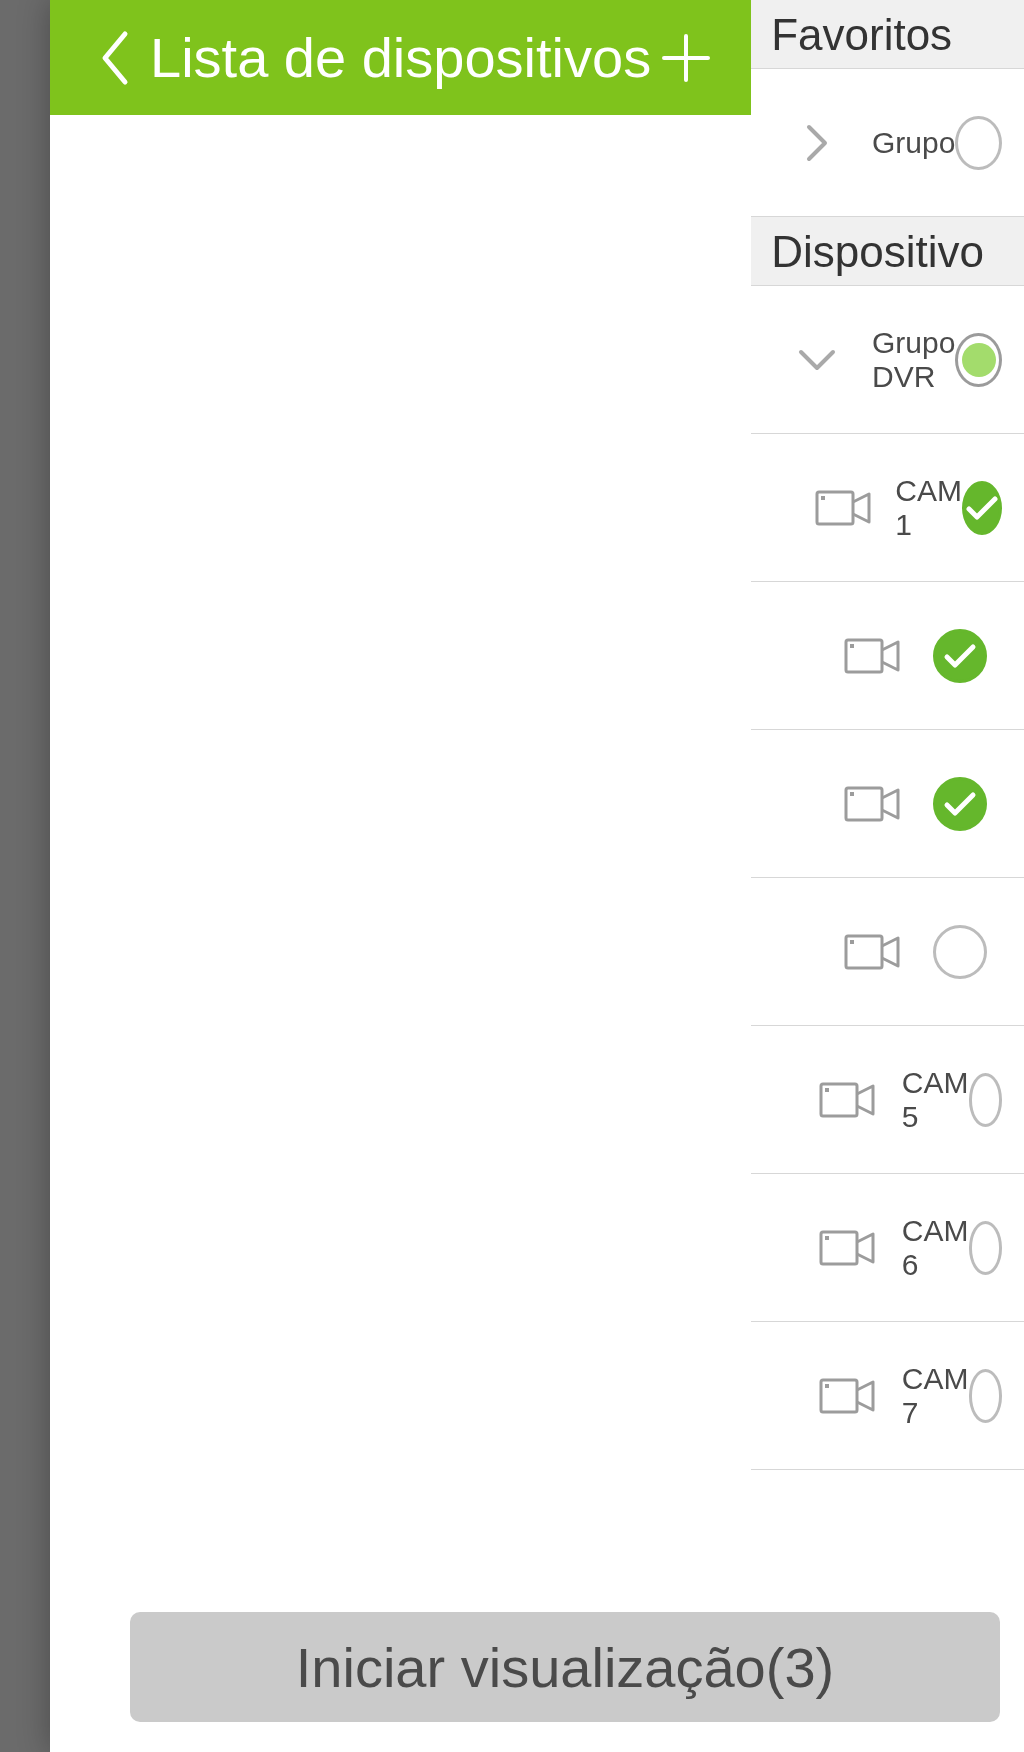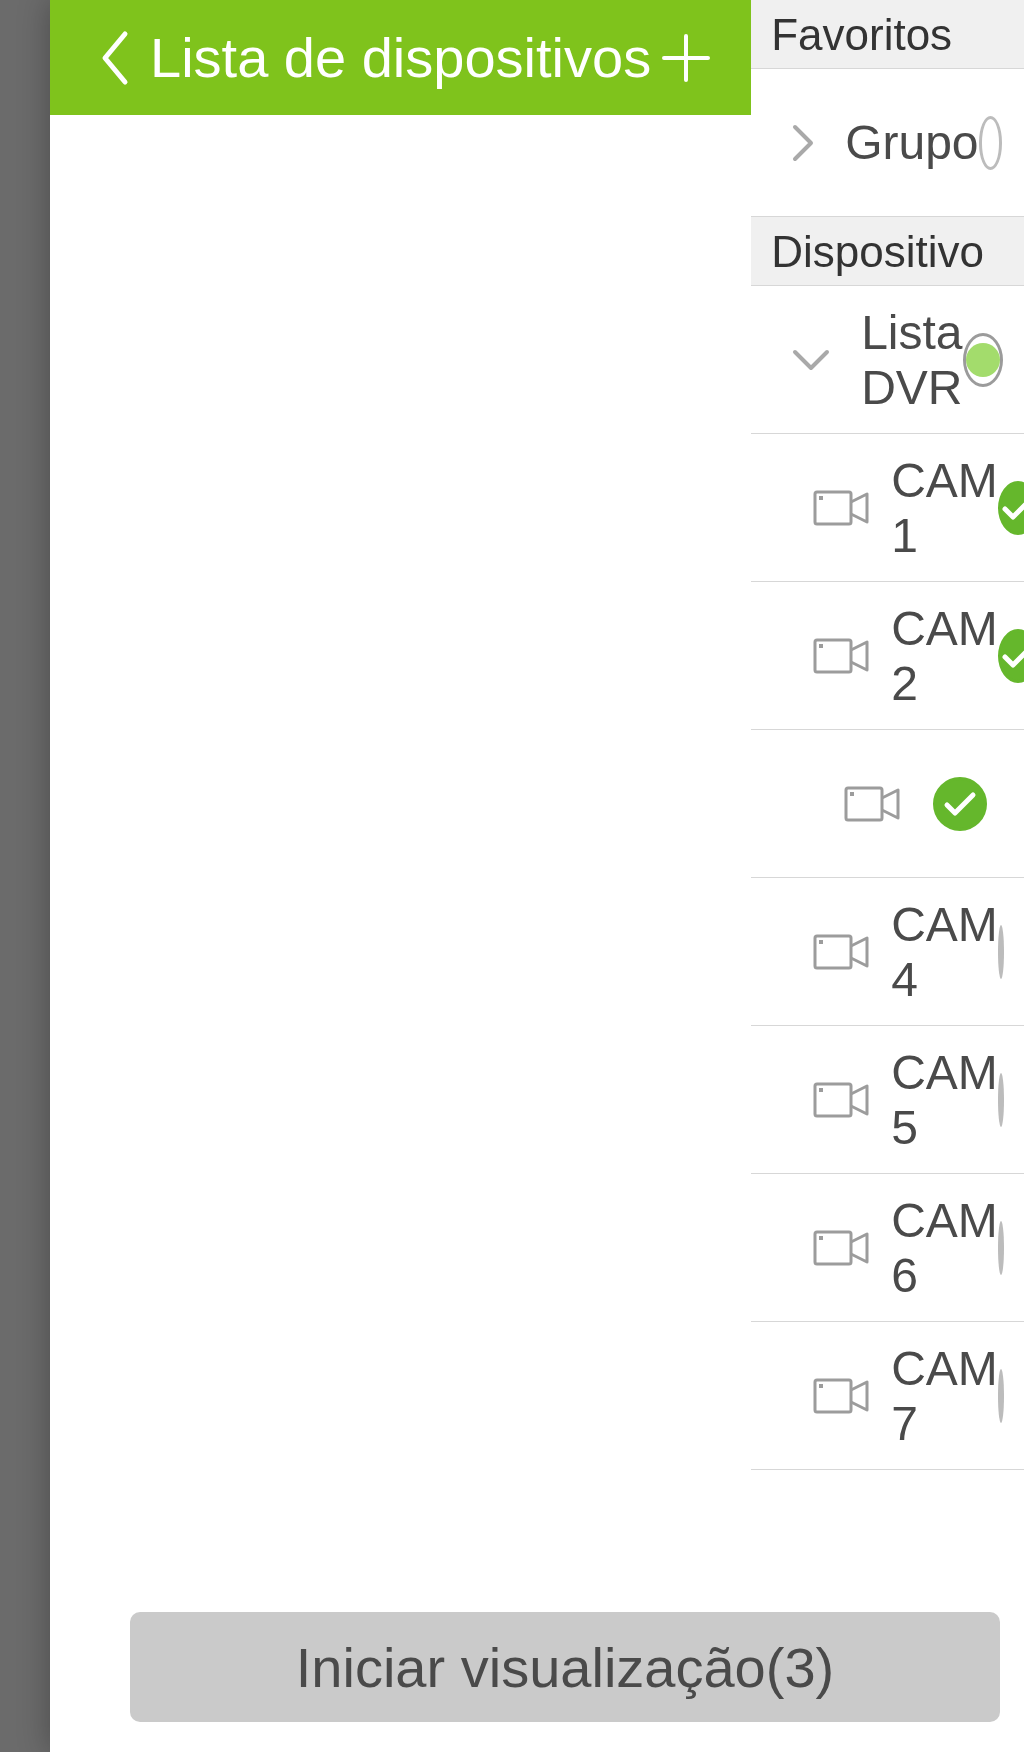--- a/index.html
+++ b/index.html
@@ -65,21 +65,21 @@
     padding: 0 28px 0 40px;
     background: #fff;
   }
   .row .arrow {
     width: 60px;
     display: flex;
     justify-content: center;
   }
   .row .arrow svg { stroke: #a9a9a9; fill: none; }
   .row .label {
-    font-size: 48px;
+    font-size: 30px;
     color: #4a4a4a;
     margin-left: 30px;
     flex: 1;
   }
   .row .selector {
     width: 54px;
     height: 54px;
     border-radius: 50%;
     border: 3px solid #bcbcbc;
     display: flex;
@@ -163,21 +163,21 @@
     </div>
 
     <div class="section-header">Dispositivo</div>
 
     <div class="row">
       <div class="arrow">
         <svg width="40" height="24" viewBox="0 0 40 24">
           <path d="M4 4 L20 20 L36 4" stroke-width="4" stroke-linecap="round" stroke-linejoin="round"></path>
         </svg>
       </div>
-      <div class="label">Lista DVR</div>
+      <div class="label">Grupo DVR</div>
       <div class="selector partial"></div>
     </div>
 
     <div id="cam-list">
         <div class="row cam-row cam-indent">
           <div class="cam-icon">
             <svg width="58" height="40" viewBox="0 0 58 40">
               <rect x="2" y="4" width="36" height="32" rx="2" stroke-width="3"></rect>
               <path d="M38 14 L54 6 V34 L38 26" stroke-width="3" stroke-linejoin="round"></path>
               <rect x="6" y="8" width="4" height="4" fill="#9c9c9c" stroke="none"></rect>
@@ -191,21 +191,20 @@
           </div>
         </div>
         <div class="row cam-row cam-indent">
           <div class="cam-icon">
             <svg width="58" height="40" viewBox="0 0 58 40">
               <rect x="2" y="4" width="36" height="32" rx="2" stroke-width="3"></rect>
               <path d="M38 14 L54 6 V34 L38 26" stroke-width="3" stroke-linejoin="round"></path>
               <rect x="6" y="8" width="4" height="4" fill="#9c9c9c" stroke="none"></rect>
             </svg>
           </div>
-          <div class="label">CAM 2</div>
           <div class="selector checked">
             <svg width="34" height="26" viewBox="0 0 34 26">
               <path d="M4 14 L12 22 L30 4" stroke-width="5" stroke-linecap="round" stroke-linejoin="round"></path>
             </svg>
           </div>
         </div>
         <div class="row cam-row cam-indent">
           <div class="cam-icon">
             <svg width="58" height="40" viewBox="0 0 58 40">
               <rect x="2" y="4" width="36" height="32" rx="2" stroke-width="3"></rect>
@@ -220,21 +219,20 @@
           </div>
         </div>
         <div class="row cam-row cam-indent">
           <div class="cam-icon">
             <svg width="58" height="40" viewBox="0 0 58 40">
               <rect x="2" y="4" width="36" height="32" rx="2" stroke-width="3"></rect>
               <path d="M38 14 L54 6 V34 L38 26" stroke-width="3" stroke-linejoin="round"></path>
               <rect x="6" y="8" width="4" height="4" fill="#9c9c9c" stroke="none"></rect>
             </svg>
           </div>
-          <div class="label">CAM 4</div>
           <div class="selector"></div>
         </div>
         <div class="row cam-row cam-indent">
           <div class="cam-icon">
             <svg width="58" height="40" viewBox="0 0 58 40">
               <rect x="2" y="4" width="36" height="32" rx="2" stroke-width="3"></rect>
               <path d="M38 14 L54 6 V34 L38 26" stroke-width="3" stroke-linejoin="round"></path>
               <rect x="6" y="8" width="4" height="4" fill="#9c9c9c" stroke="none"></rect>
             </svg>
           </div>

